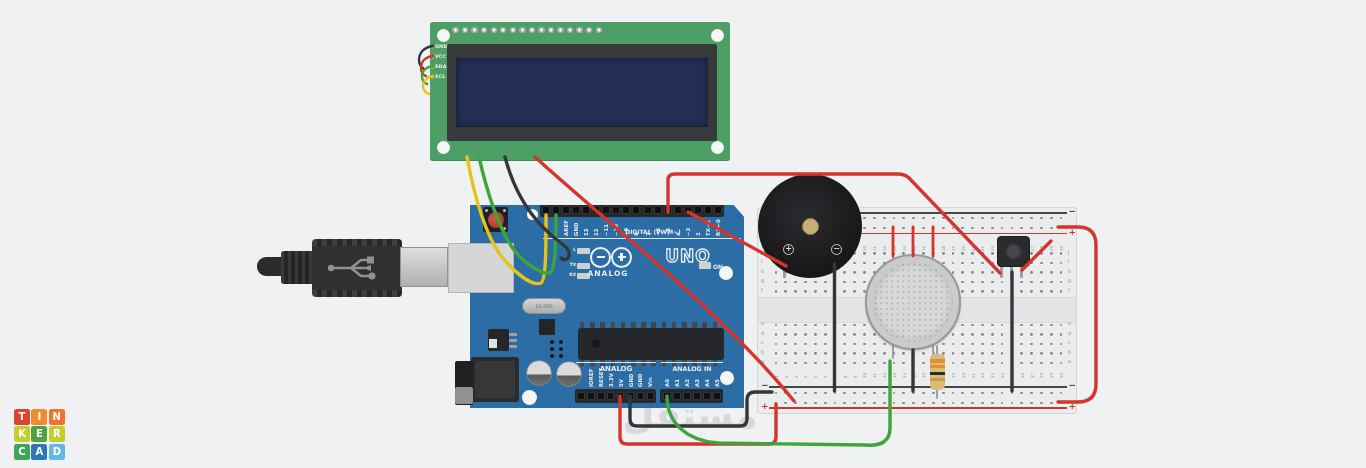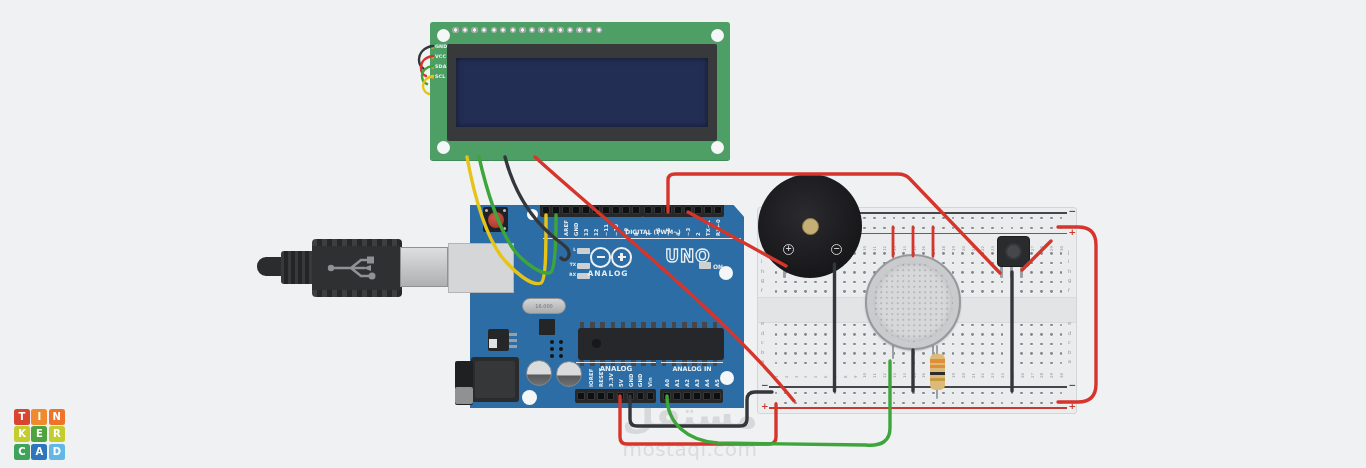--- a/index.html
+++ b/index.html
@@ -35,21 +35,20 @@
   .tile{position:absolute;width:16px;height:16px;border-radius:2.5px;color:#fff;font-size:10px;font-weight:bold;text-align:center;line-height:16.5px;}
   .wm-ar{position:absolute;left:600px;top:394px;width:180px;height:46px;font-size:37px;font-weight:bold;color:#d6d8da;text-align:center;}
   .wm-url{position:absolute;left:600px;top:437px;width:180px;height:24px;font-size:20px;color:#d9dbdd;text-align:center;letter-spacing:.5px;}
 </style>
 </head>
 <body>
 
 <div class="scene">
 
   <div class="wm-ar">مستقل</div>
-  <div class="wm-url">mostaql.com</div>
 
   <div class="abs" id="tkLogo" style="left:14px;top:409px;width:54px;height:54px;">
       <div class="tile" style="left: 0px; top: 0px; background: rgb(218, 69, 50);">T</div>
       <div class="tile" style="left: 17.4px; top: 0px; background: rgb(240, 138, 44);">I</div>
       <div class="tile" style="left: 34.8px; top: 0px; background: rgb(238, 116, 43);">N</div>
       <div class="tile" style="left: 0px; top: 17.4px; background: rgb(195, 205, 46);">K</div>
       <div class="tile" style="left: 17.4px; top: 17.4px; background: rgb(79, 163, 62);">E</div>
       <div class="tile" style="left: 34.8px; top: 17.4px; background: rgb(195, 205, 46);">R</div>
       <div class="tile" style="left: 0px; top: 34.8px; background: rgb(63, 164, 90);">C</div>
       <div class="tile" style="left: 17.4px; top: 34.8px; background: rgb(45, 118, 187);">A</div>

